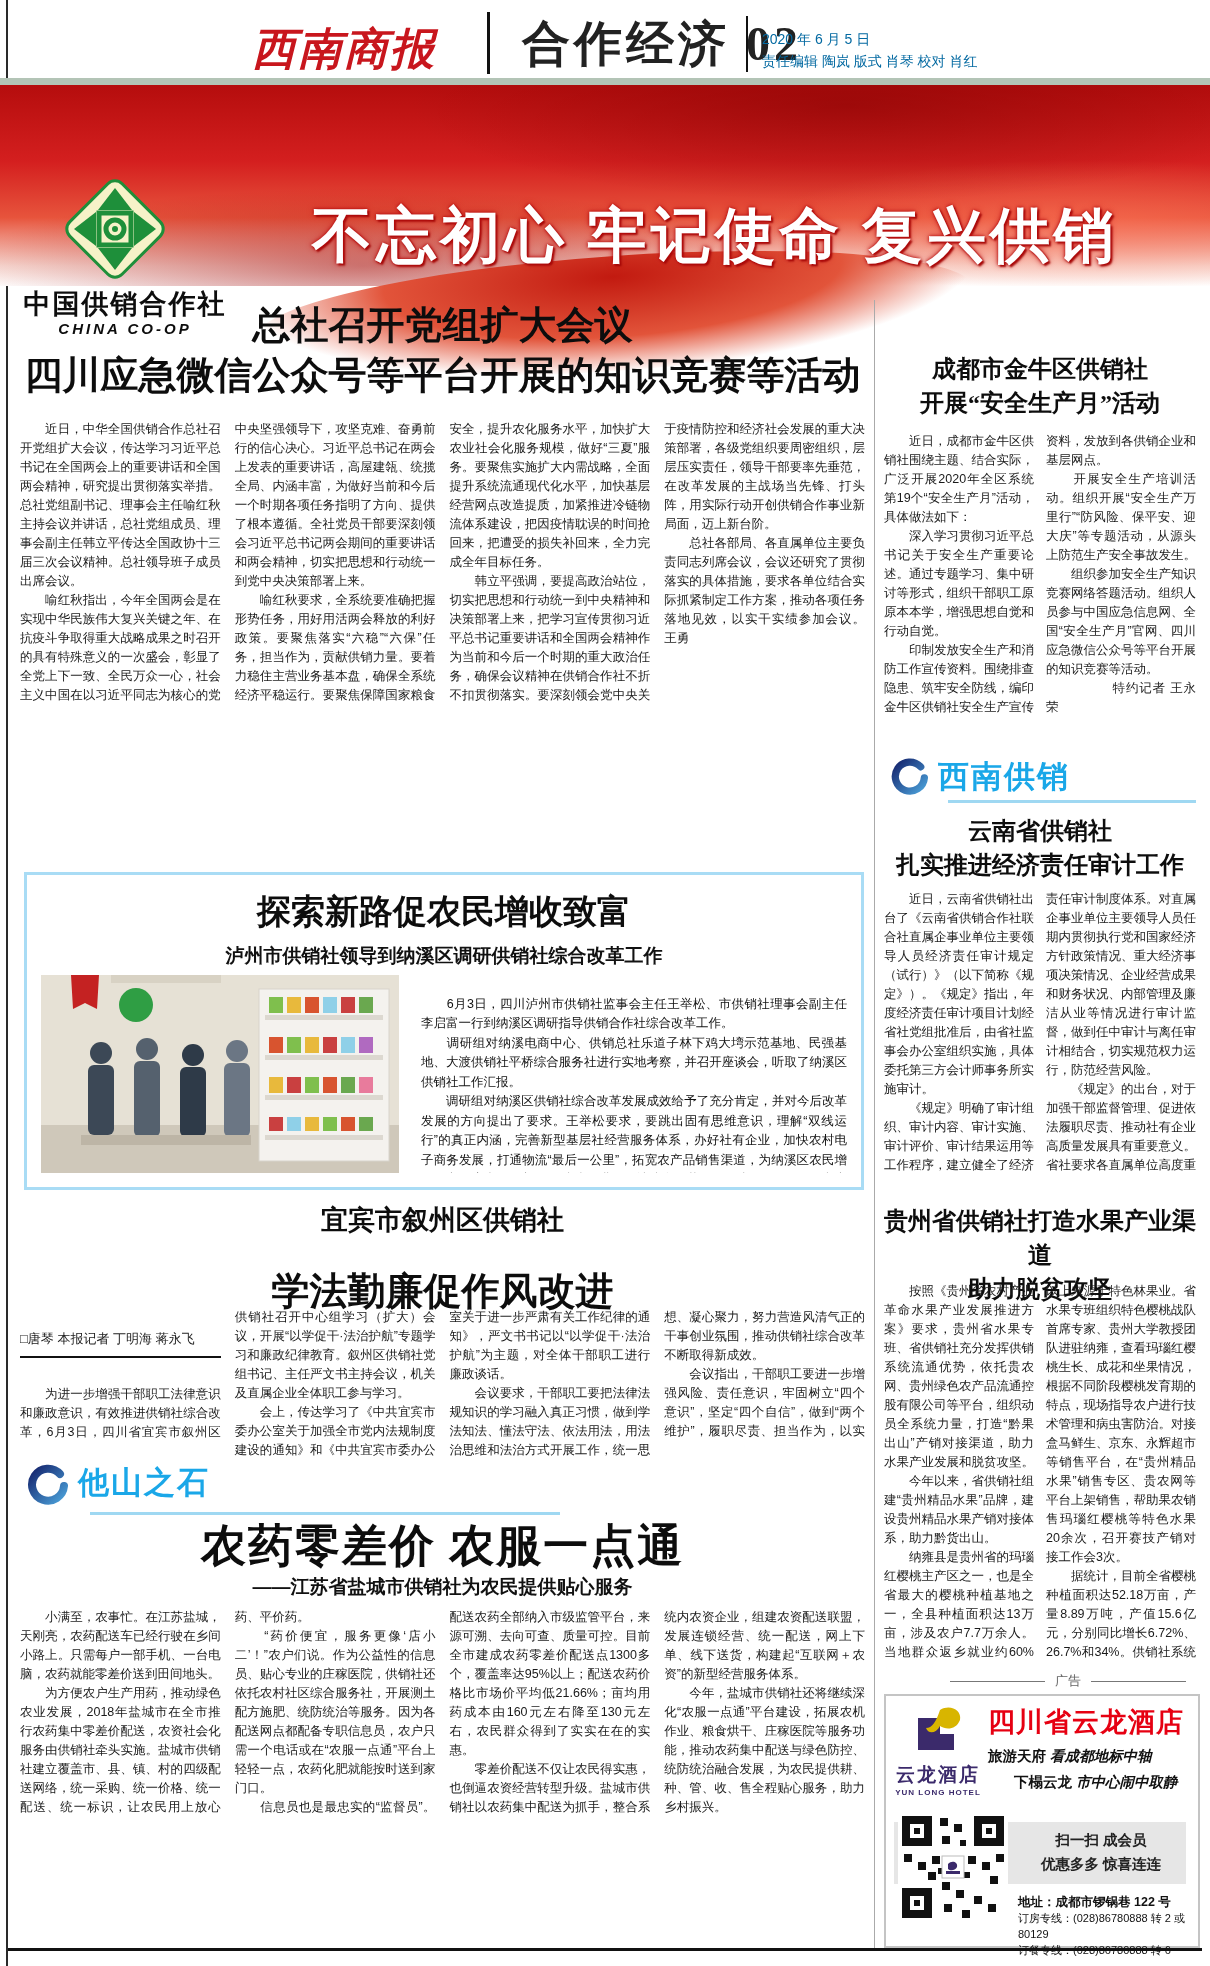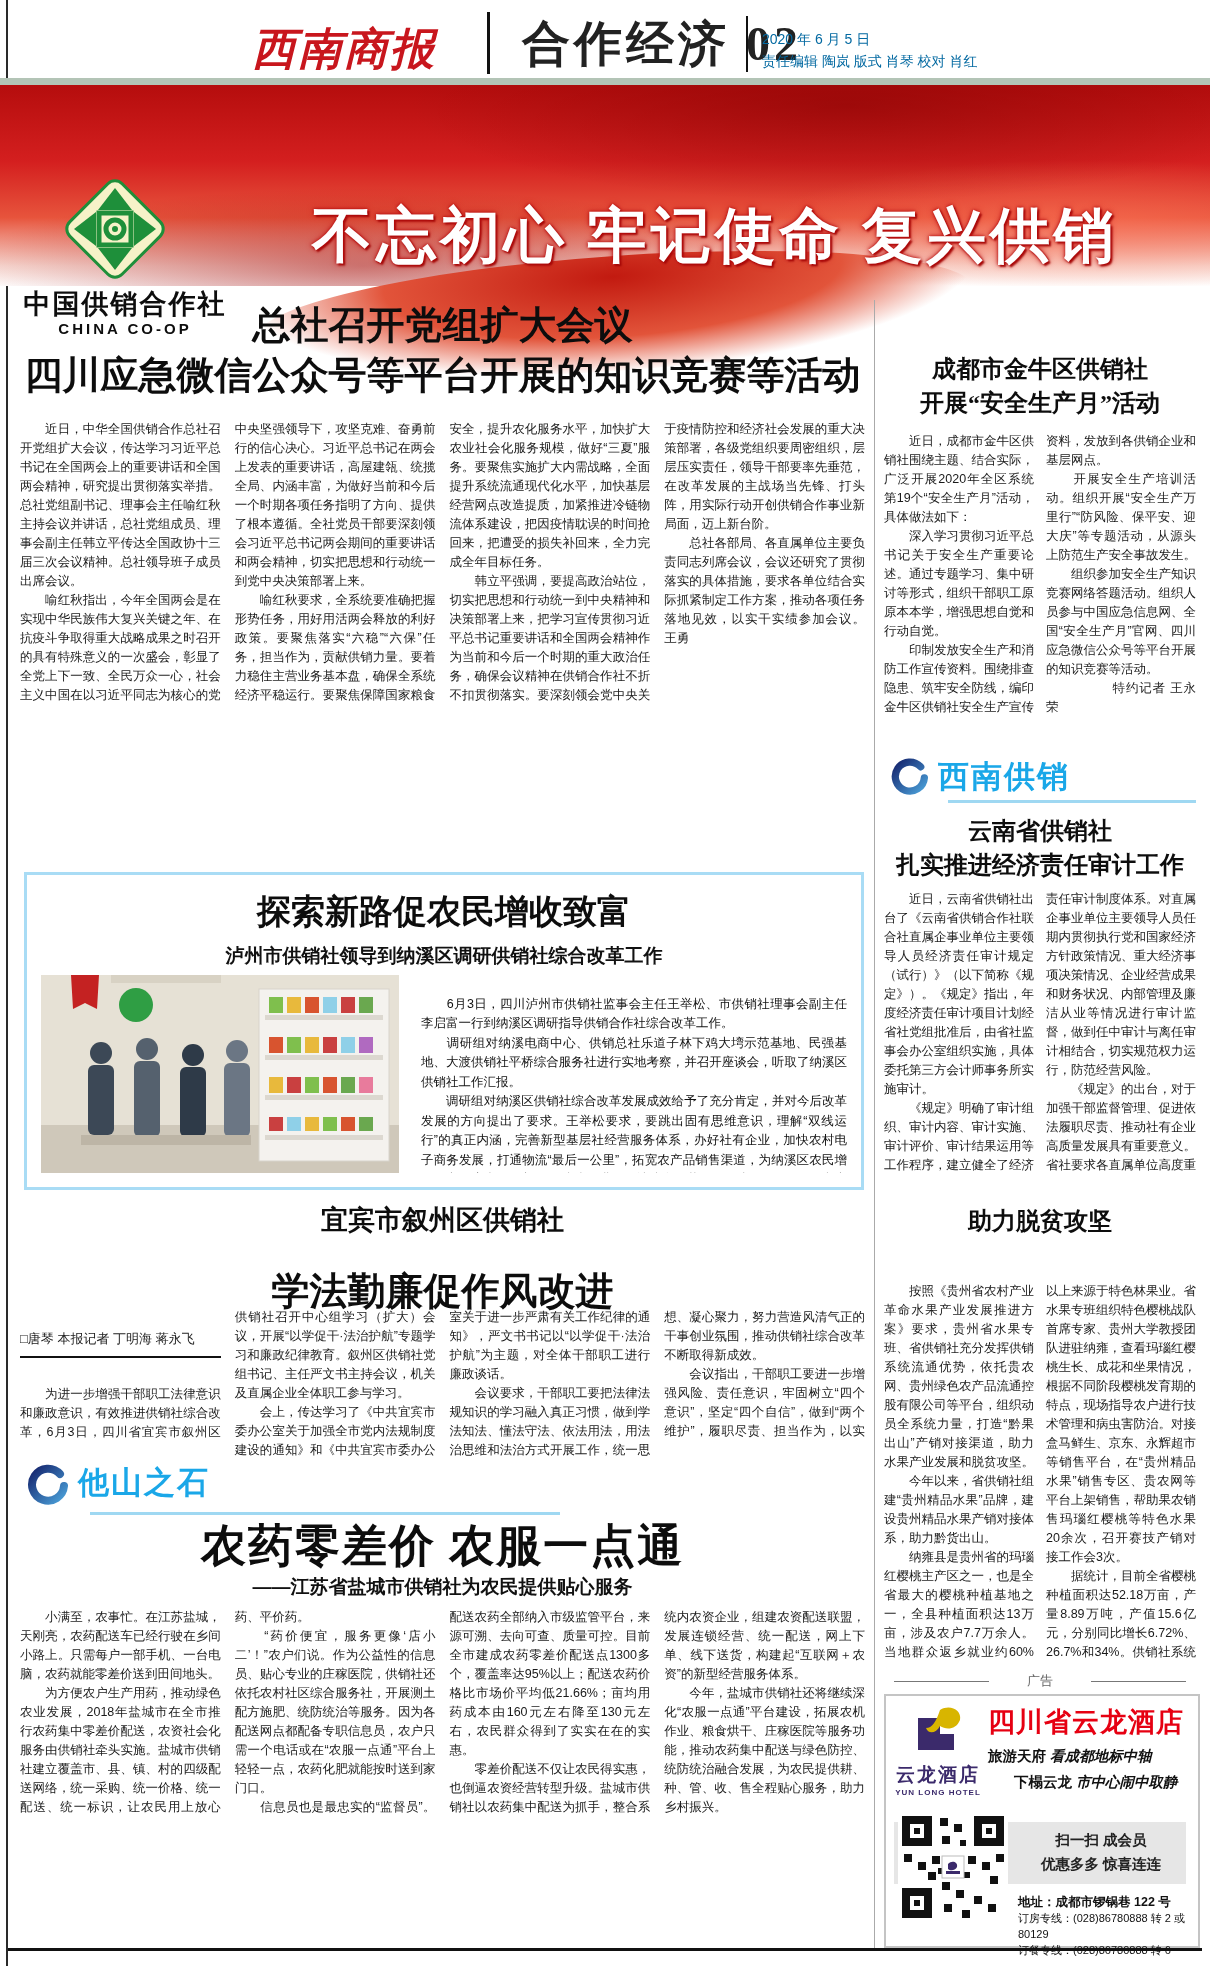--- a/index.html
+++ b/index.html
@@ -27,21 +27,21 @@
           radial-gradient(ellipse 50% 60% at 30% 90%, rgba(160,10,10,.5), transparent 65%),
           radial-gradient(ellipse 45% 55% at 90% 70%, rgba(255,120,90,.5), transparent 60%),
           linear-gradient(180deg,#b50d0d 0%,#d41f1f 38%,#e7543c 66%,#f7d9d2 90%,#ffffff 100%);}
   .flag-tail{position:absolute;left:255px;top:178px;width:720px;height:115px;border-radius:50%;
         background:radial-gradient(ellipse at 50% 18%, #c21a10 0%, #e2543a 45%, rgba(250,235,230,0) 72%);
         transform:rotate(-4deg);}
   .emblem{position:absolute;left:52px;top:88px;}
   .org-cn{position:absolute;left:10px;top:208px;width:230px;text-align:center;font-size:27px;
           font-weight:bold;color:#0d0d0d;letter-spacing:2px;}
   .org-en{position:absolute;left:10px;top:242px;width:230px;text-align:center;font-size:15px;
-          font-weight:bold;color:#0d0d0d;letter-spacing:3px;}
+          font-weight:bold;color:#0d0d0d;letter-spacing:3px;font-style:italic;}
   .slogan{position:absolute;left:235px;top:118px;width:960px;text-align:center;
           font-family:"Liberation Serif",serif;font-weight:bold;font-size:60px;color:#ffffff;
           letter-spacing:4px;text-shadow:0 0 3px #a00,0 0 6px #c22,2px 2px 2px #900;}
 
   
   .h-serif{font-family:"Liberation Serif",serif;font-weight:bold;color:#0d0d0d;}
   .bodytext{font-size:12.5px;line-height:19px;text-align:justify;color:#1a1a1a;
             white-space:pre-line;overflow:hidden;}
   .cols4{column-count:4;column-gap:14px;}
   .cols2{column-count:2;column-gap:12px;}
@@ -77,21 +77,21 @@
   .col-divider{position:absolute;left:874px;top:300px;width:1px;height:1648px;background:#aaa;}
   .r-title{position:absolute;left:884px;top:352px;width:312px;text-align:center;font-size:24px;line-height:34px;}
   .r-body-chengdu{position:absolute;left:884px;top:432px;width:312px;height:312px;}
   .r-title-yn{position:absolute;left:884px;top:814px;width:312px;text-align:center;font-size:24px;line-height:34px;}
   .r-body-yn{position:absolute;left:884px;top:890px;width:312px;height:300px;}
   .r-title-gz{position:absolute;left:884px;top:1204px;width:312px;text-align:center;font-size:24px;line-height:34px;}
   .r-body-gz{position:absolute;left:884px;top:1282px;width:312px;height:386px;}
 
   
   .ad-divider{position:absolute;left:884px;top:1672px;width:312px;display:flex;align-items:center;
-              justify-content:space-between;color:#666;font-size:13px;}
+              justify-content:flex-end;color:#666;font-size:13px;}
   .ad-divider .dline{width:95px;height:1px;background:#777;margin:0 10px;}
   .adbox{position:absolute;left:884px;top:1694px;width:312px;height:250px;border:2px solid #c4c4c4;background:#fff;}
   .ad-toprow{position:absolute;left:8px;top:8px;width:292px;height:110px;display:flex;}
   .ad-logo{width:88px;text-align:center;}
   .ad-logo-cn{font-size:19px;font-weight:bold;color:#3b2a6b;letter-spacing:2px;margin-top:2px;}
   .ad-logo-en{font-size:8px;font-weight:bold;color:#3b2a6b;letter-spacing:1px;}
   .ad-right{margin-left:6px;width:198px;}
   .ad-title{font-size:27px;font-weight:bold;color:#e60012;font-family:"Liberation Serif",serif;letter-spacing:1px;}
   .ad-line{font-size:14.5px;color:#111;margin-top:7px;font-weight:bold;}
   .ad-line .script{font-family:Liberation Serif, serif;font-style:italic;font-weight:bold;}
@@ -281,20 +281,21 @@
 
   <div class="r-title-yn h-serif">
     <div>云南省供销社</div>
     <div>扎实推进经济责任审计工作</div>
   </div>
   <div class="r-body-yn bodytext cols2">　　近日，云南省供销社出台了《云南省供销合作社联合社直属企事业单位主要领导人员经济责任审计规定（试行）》（以下简称《规定》）。《规定》指出，年度经济责任审计项目计划经省社党组批准后，由省社监事会办公室组织实施，具体委托第三方会计师事务所实施审计。
 　　《规定》明确了审计组织、审计内容、审计实施、审计评价、审计结果运用等工作程序，建立健全了经济责任审计制度体系。对直属企事业单位主要领导人员任期内贯彻执行党和国家经济方针政策情况、重大经济事项决策情况、企业经营成果和财务状况、内部管理及廉洁从业等情况进行审计监督，做到任中审计与离任审计相结合，切实规范权力运行，防范经营风险。
 　　《规定》的出台，对于加强干部监督管理、促进依法履职尽责、推动社有企业高质量发展具有重要意义。省社要求各直属单位高度重视、积极配合审计工作，认真抓好审计发现问题的整改落实，审计结果将在一定范围内进行通报。　　　滇讯</div>
 
   <div class="r-title-gz h-serif">
+    <div>贵州省供销社打造水果产业渠道</div>
     <div>助力脱贫攻坚</div>
   </div>
   <div class="r-body-gz bodytext cols2">　　按照《贵州省农村产业革命水果产业发展推进方案》要求，贵州省水果专班、省供销社充分发挥供销系统流通优势，依托贵农网、贵州绿色农产品流通控股有限公司等平台，组织动员全系统力量，打造“黔果出山”产销对接渠道，助力水果产业发展和脱贫攻坚。
 　　今年以来，省供销社组建“贵州精品水果”品牌，建设贵州精品水果产销对接体系，助力黔货出山。
 　　纳雍县是贵州省的玛瑙红樱桃主产区之一，也是全省最大的樱桃种植基地之一，全县种植面积达13万亩，涉及农户7.7万余人。当地群众返乡就业约60%以上来源于特色林果业。省水果专班组织特色樱桃战队首席专家、贵州大学教授团队进驻纳雍，查看玛瑙红樱桃生长、成花和坐果情况，根据不同阶段樱桃发育期的特点，现场指导农户进行技术管理和病虫害防治。对接盒马鲜生、京东、永辉超市等销售平台，在“贵州精品水果”销售专区、贵农网等平台上架销售，帮助果农销售玛瑙红樱桃等特色水果20余次，召开赛技产销对接工作会3次。
 　　据统计，目前全省樱桃种植面积达52.18万亩，产量8.89万吨，产值15.6亿元，分别同比增长6.72%、26.7%和34%。供销社系统等销售渠道共销售樱桃23.52万公斤，占全省产量的1/4以上。　　　黔讯</div>
 
   <div class="ad-divider">
     <span class="dline"></span>
     <span>广告</span>

